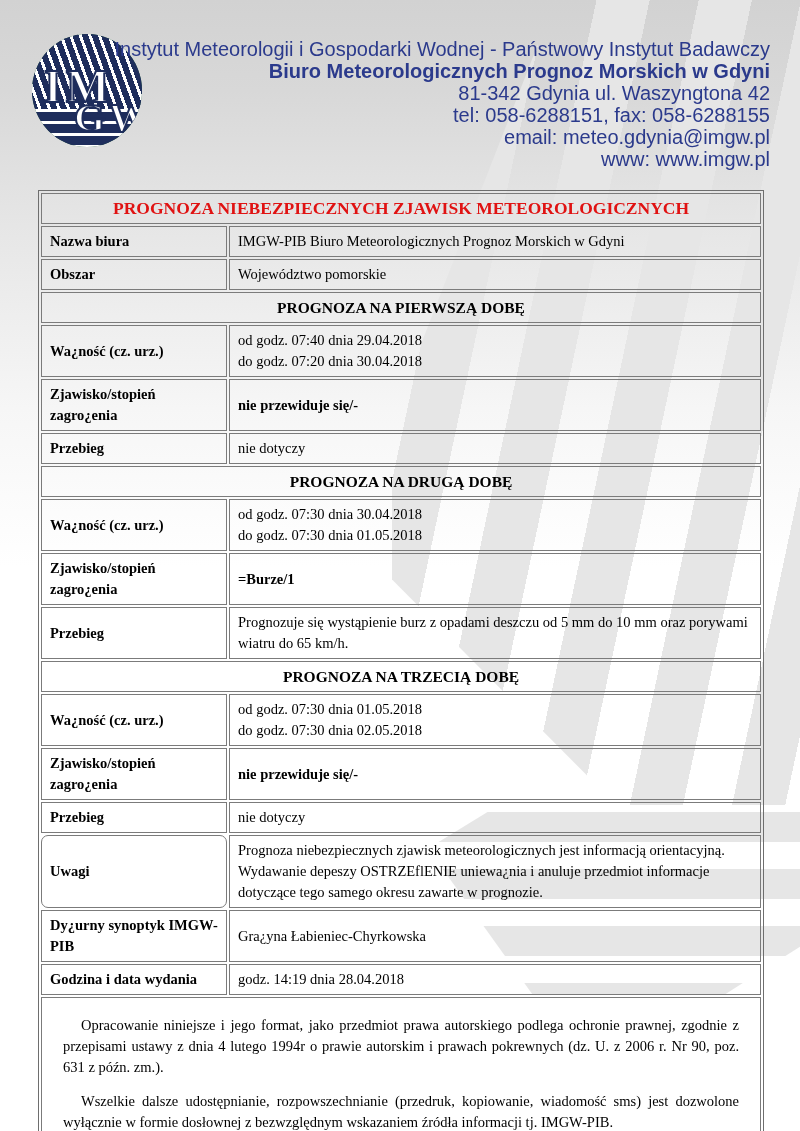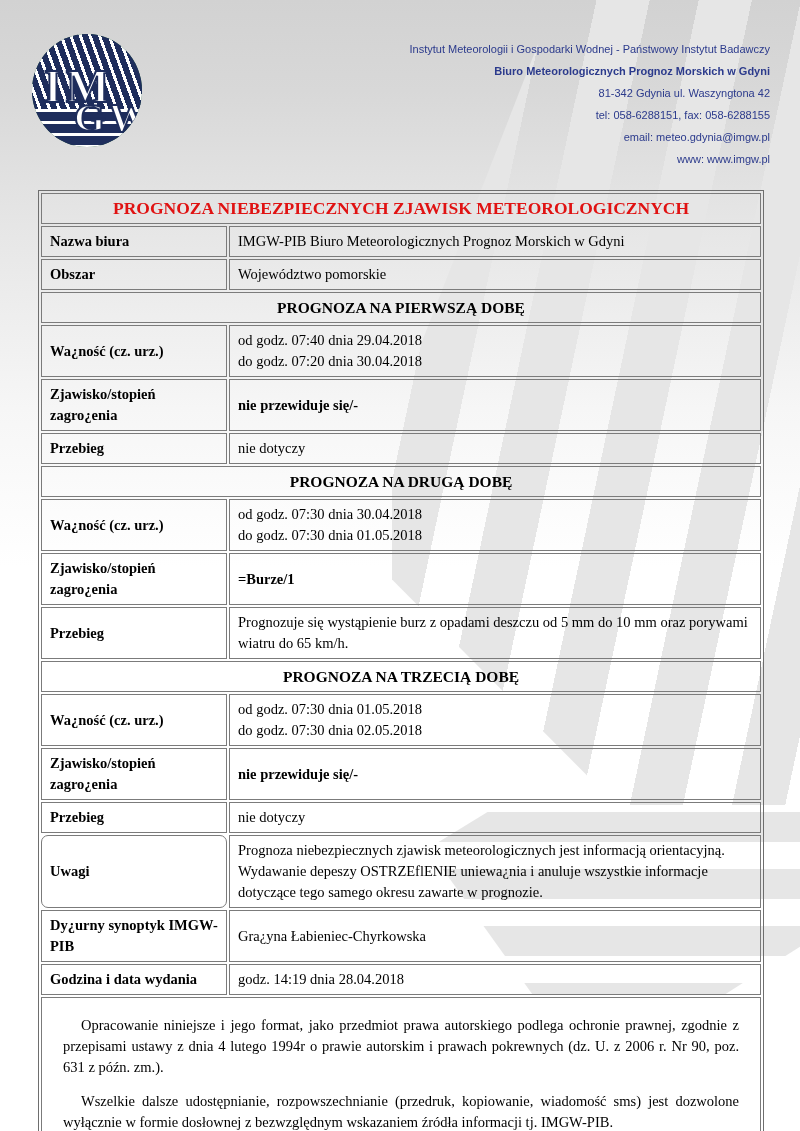--- a/index.html
+++ b/index.html
@@ -45,21 +45,21 @@
     text-shadow:0 0 2px #1e2d5c;
     letter-spacing:4px;line-height:1;
   }
   .logo-im{left:12px;top:30px;font-size:46px;}
   .logo-gw{left:42px;top:64px;font-size:40px;}
 
   .contact{
     position:absolute;top:38px;right:30px;z-index:2;
     text-align:right;color:#2b3a8c;
     font-family:"Liberation Sans",sans-serif;
-    font-size:11px;line-height:22px;
+    font-size:20px;line-height:22px;
   }
   .contact .bold{font-weight:bold;}
 
   
   table.doc{
     position:absolute;left:38px;top:190px;width:724px;z-index:1;
     border-collapse:separate;border-spacing:2px;
     border:1px solid #6e6e6e;
     table-layout:fixed;
     background:transparent;
@@ -185,21 +185,21 @@
       <td class="lbl">Zjawisko/stopień zagro¿enia</td>
       <td class="val-bold">nie przewiduje się/-</td>
     </tr>
     <tr>
       <td class="lbl">Przebieg</td>
       <td>nie dotyczy</td>
     </tr>
 
     <tr>
       <td class="lbl vtop">Uwagi</td>
-      <td>Prognoza niebezpiecznych zjawisk meteorologicznych jest informacją orientacyjną. Wydawanie depeszy OSTRZEflENIE uniewa¿nia i anuluje wszystkie informacje dotyczące tego samego okresu zawarte w prognozie.</td>
+      <td>Prognoza niebezpiecznych zjawisk meteorologicznych jest informacją orientacyjną. Wydawanie depeszy OSTRZEflENIE uniewa¿nia i anuluje przedmiot informacje dotyczące tego samego okresu zawarte w prognozie.</td>
     </tr>
     <tr>
       <td class="lbl">Dy¿urny synoptyk IMGW-PIB</td>
       <td>Gra¿yna Łabieniec-Chyrkowska</td>
     </tr>
     <tr>
       <td class="lbl">Godzina i data wydania</td>
       <td>godz. 14:19 dnia 28.04.2018</td>
     </tr>
 

